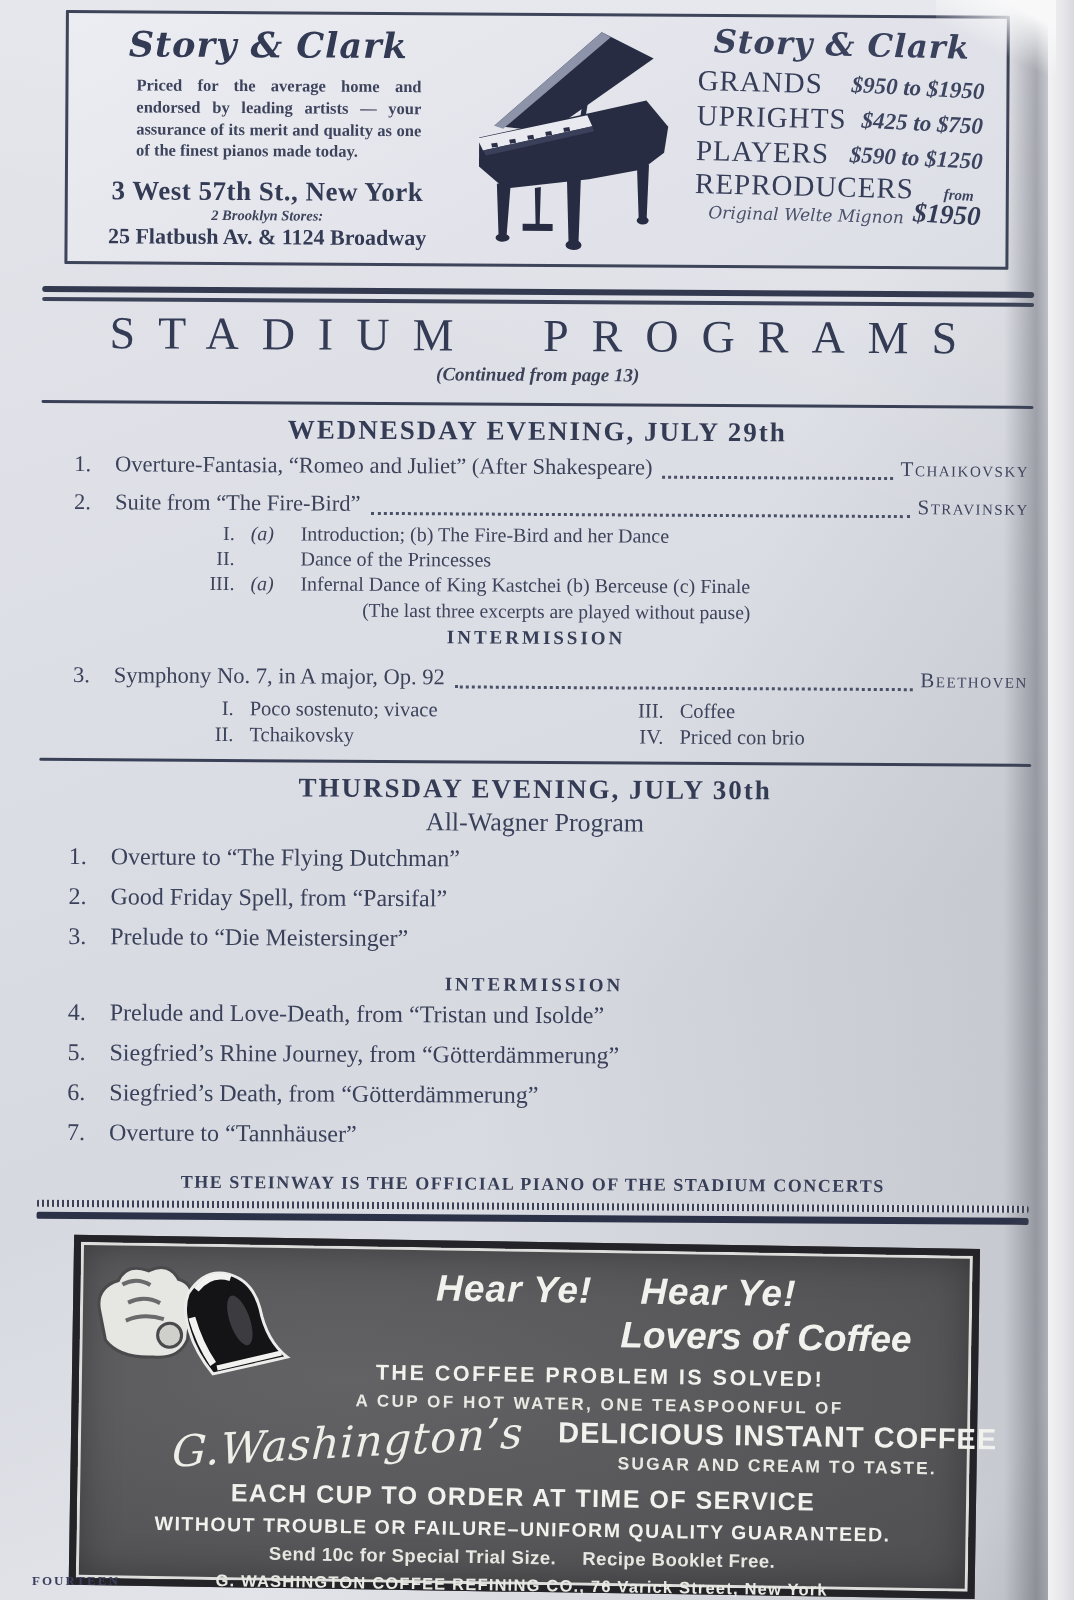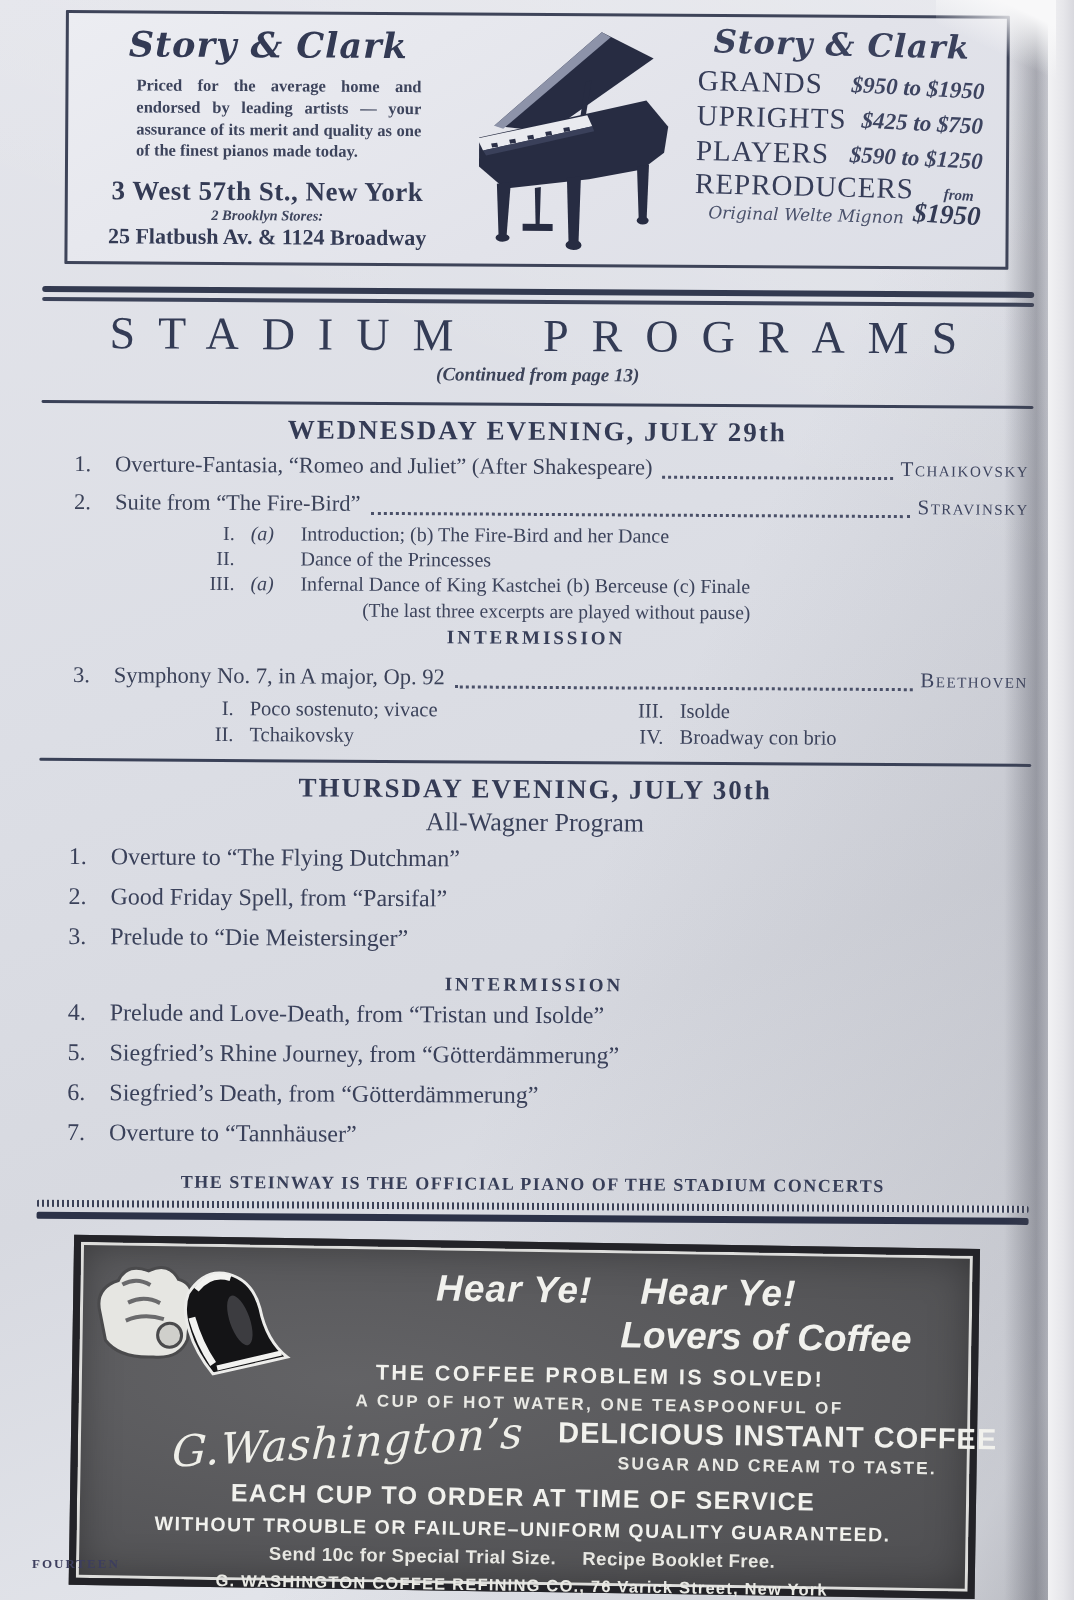--- a/index.html
+++ b/index.html
@@ -126,21 +126,21 @@
     letter-spacing:1px;transform:rotate(-4deg) skewX(-6deg);flex:none;width:420px;text-align:center;color:#efefe9;}
   .mid-right{flex:1;text-align:center;}
   .delicious{font-size:29px;font-weight:700;letter-spacing:1px;white-space:nowrap;}
   .sugar{font-size:17.5px;font-weight:700;letter-spacing:2px;margin-top:3px;color:#e9e9e4;}
   .eachcup{margin-top:10px;text-align:center;font-size:25px;font-weight:700;letter-spacing:1.5px;}
   .without{margin-top:6px;text-align:center;font-size:19.5px;font-weight:700;letter-spacing:1.5px;color:#ececе7;}
   .sendline{margin-top:6px;text-align:center;font-size:18.5px;font-weight:700;letter-spacing:0.5px;color:#e7e7e2;}
   .sendline .gap2{display:inline-block;width:26px;}
   .company{margin-top:7px;text-align:center;font-size:16.5px;font-weight:700;letter-spacing:1.2px;color:#e9e9e4;}
 
-  .page-number{position:absolute;left:32px;bottom:28px;font-size:13px;font-weight:700;
+  .page-number{position:absolute;left:32px;bottom:11px;font-size:13px;font-weight:700;
     letter-spacing:2px;color:#3d3e5e;font-family:"Liberation Serif",serif;z-index:30;}
 </style>
 </head>
 <body>
 
 <div class="paper">
   <div class="content">
 
     <div class="piano-ad">
       <div class="pa-left">
@@ -264,25 +264,25 @@
           <span>Poco sostenuto; vivace</span>
         </div>
         <div class="sym-row">
           <span class="mroman">II.</span>
           <span>Tchaikovsky</span>
         </div>
       </div>
       <div class="sym-col right">
         <div class="sym-row">
           <span class="mroman">III.</span>
-          <span>Isolde</span>
+          <span>Coffee</span>
         </div>
         <div class="sym-row">
           <span class="mroman">IV.</span>
-          <span>Broadway con brio</span>
+          <span>Priced con brio</span>
         </div>
       </div>
     </div>
 
     <div class="thin-rule" style="margin-top:10px;"></div>
 
     <div class="day-heading">THURSDAY EVENING, JULY 30th</div>
     <div class="sub-heading">All-Wagner Program</div>
 
     <div class="t-item" style="margin-top:6px;">

